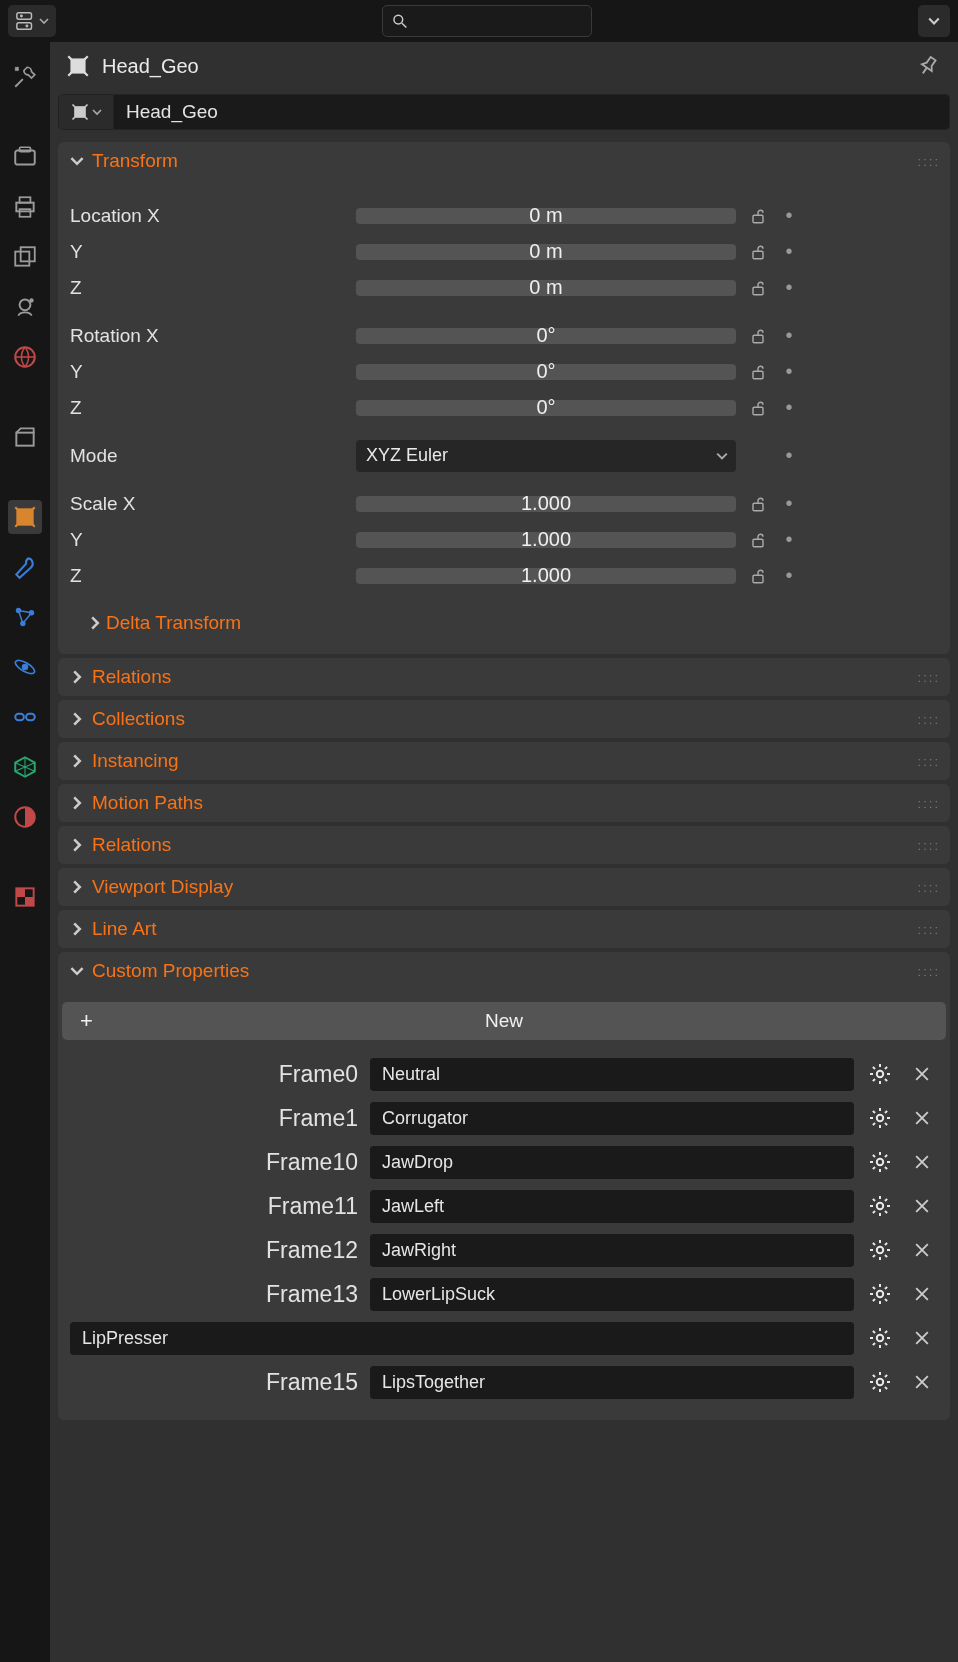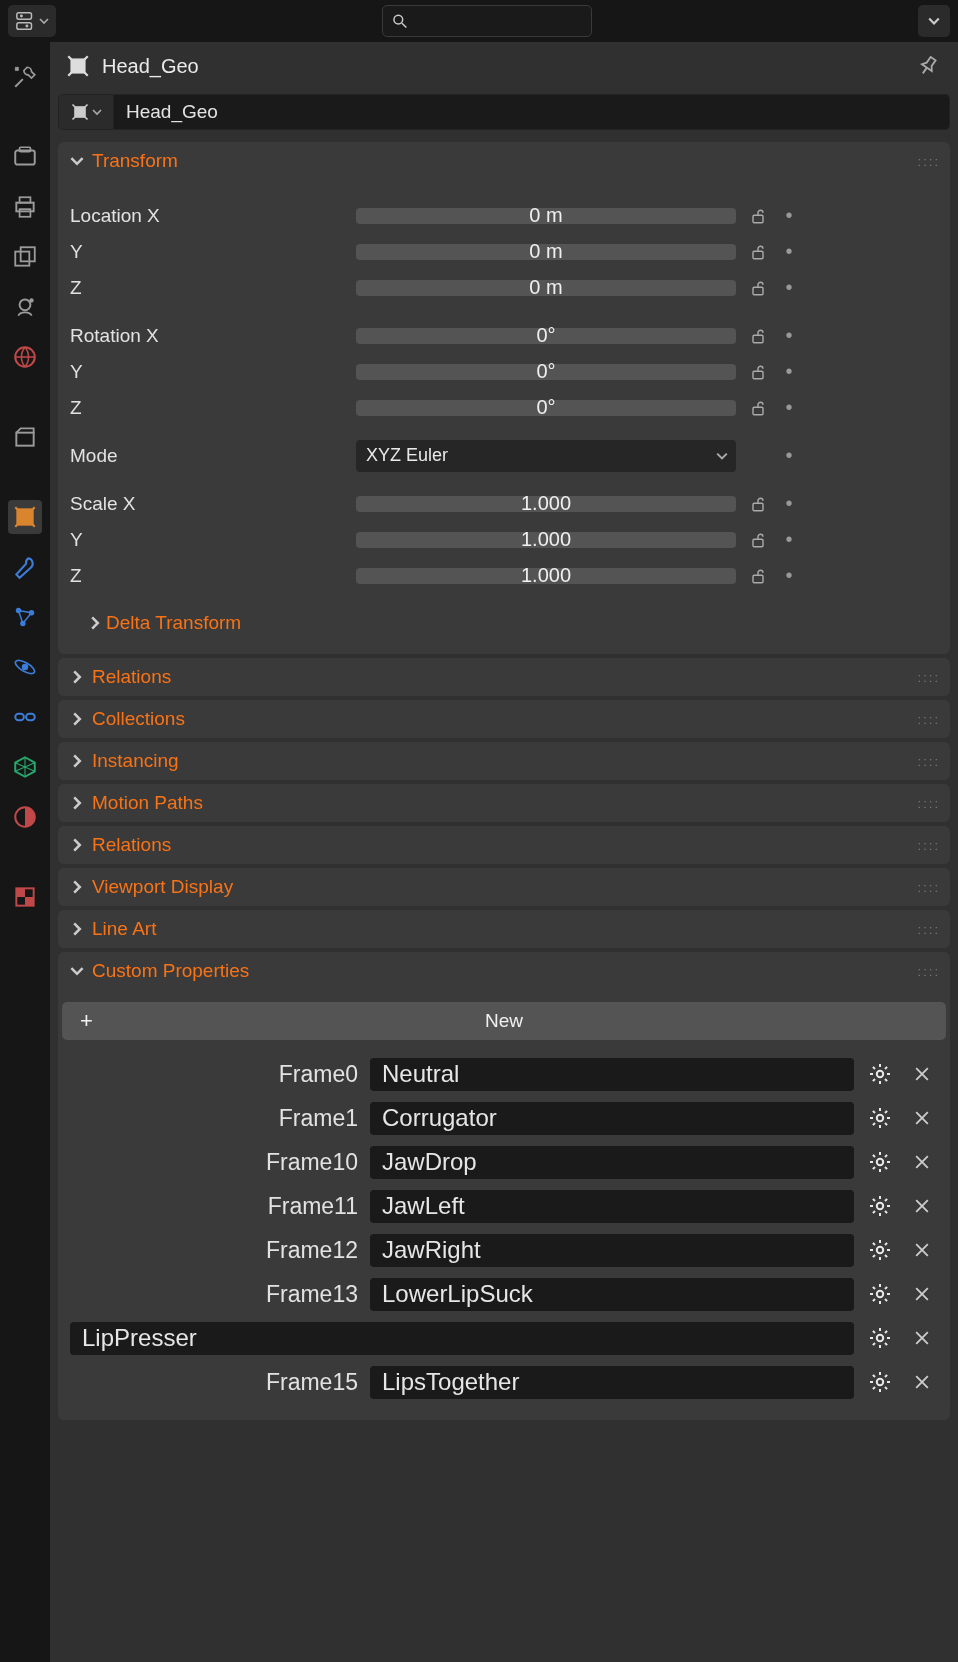--- a/index.html
+++ b/index.html
@@ -55,21 +55,21 @@
 .anim-dot { width:18px; display:flex; align-items:center; justify-content:center; color:#999; font-size:20px; cursor:pointer; }
 .row-gap { height:12px; }
 
 
 .new-btn { margin: 6px 4px 14px 4px; height:38px; background:#545454; border-radius:5px; display:flex; align-items:center; justify-content:center; cursor:pointer; font-size:19px; color:#f0f0f0; position:relative; }
 .new-btn .plus { position:absolute; left:18px; font-size:22px; color:#f0f0f0; }
 
 
 .cprop-row { display:flex; align-items:center; height:40px; padding:0 12px; gap:10px; margin-bottom:4px; }
 .cprop-label { width: 290px; text-align:right; font-size:23px; color:#e2e2e2; padding-right:2px; }
-.cprop-value { flex:1; height:33px; background:#1a1a1a; border-radius:4px; display:flex; align-items:center; padding:0 12px; font-size:24px; color:#e6e6e6; cursor:text; }
+.cprop-value { flex:1; height:33px; background:#1a1a1a; border-radius:4px; display:flex; align-items:center; padding:0 12px; font-size:18px; color:#e6e6e6; cursor:text; }
 .cprop-gear { width:32px; height:32px; display:flex; align-items:center; justify-content:center; cursor:pointer; }
 .cprop-del { width:32px; height:32px; display:flex; align-items:center; justify-content:center; cursor:pointer; }
 
 svg { display:block; }
 </style>
 </head>
 <body>
 
 <div class="topbar">
   <div class="topbar-left">

